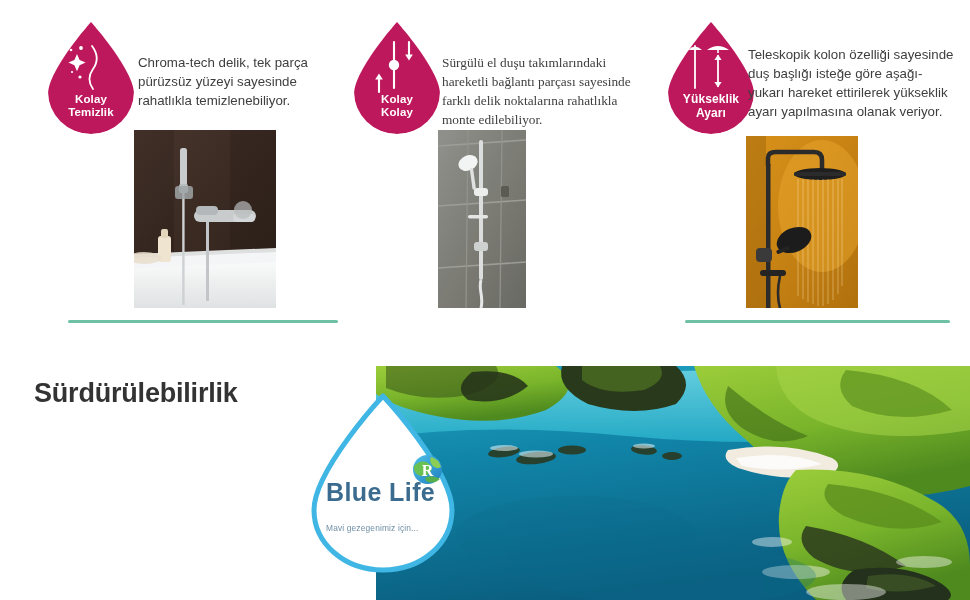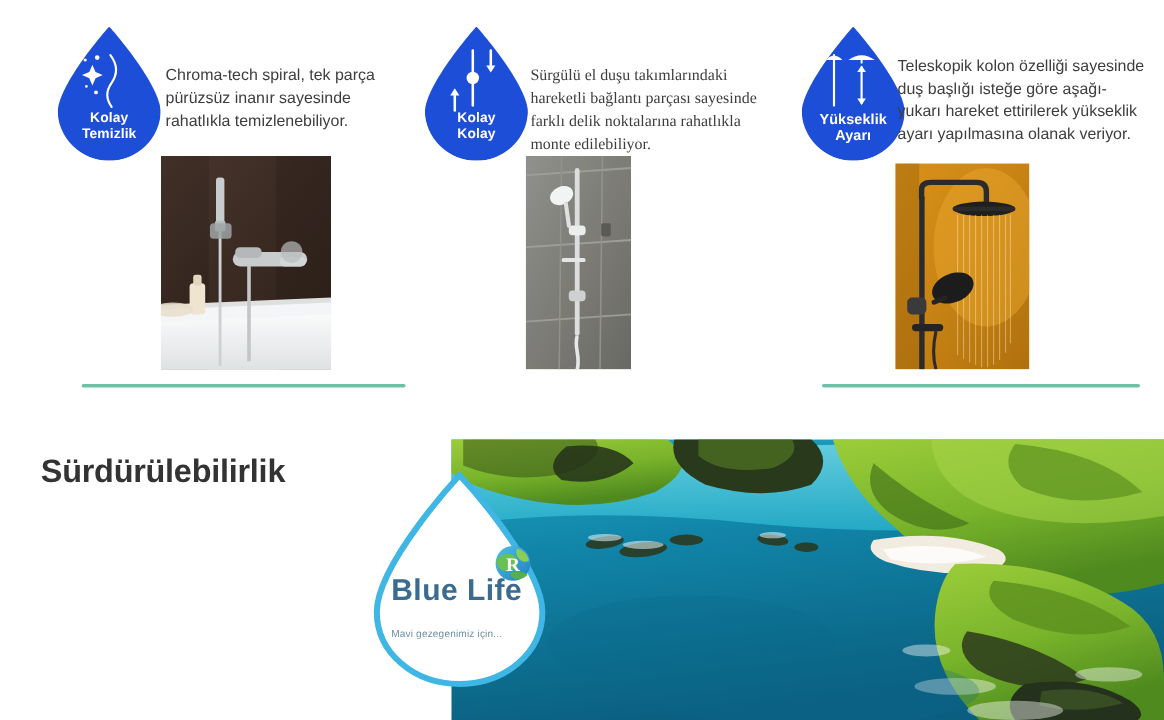--- a/index.html
+++ b/index.html
@@ -15,21 +15,21 @@
   .features { position:absolute; left:0; top:0; width:970px; height:340px; }
 
   .feature { position:absolute; top:18px; }
   .f1 { left:34px;  width:300px; }
   .f2 { left:340px; width:300px; }
   .f3 { left:654px; width:300px; }
 
   .drop {
     position:absolute; left:14px; top:4px;
     width:86px; height:112px;
-    background:#1d4ed8;
+    background:#be185d;
     border-radius:50% 50% 50% 50% / 62% 62% 38% 38%;
     clip-path: path("M43,0 C43,0 86,48 86,72 C86,94 67,112 43,112 C19,112 0,94 0,72 C0,48 43,0 43,0 Z");
   }
   .drop svg { position:absolute; left:0; top:0; }
   .drop-label {
     position:absolute; left:0; right:0; bottom:14px;
     text-align:center; color:#ffffff;
     font-size:11.5px; font-weight:bold; line-height:1.18;
     letter-spacing:.1px;
   }
@@ -107,21 +107,21 @@
           <circle cx="33" cy="26" r="1.9" fill="#ffffff"></circle>
           <circle cx="23" cy="28" r="1.3" fill="#ffffff"></circle>
           <circle cx="32" cy="55" r="1.6" fill="#ffffff"></circle>
           <circle cx="24" cy="50" r="1.1" fill="#ffffff"></circle>
         </svg>
         <div class="drop-label">
           <div>Kolay</div>
           <div>Temizlik</div>
         </div>
       </div>
-      <div class="f-body">Chroma-tech spiral, tek parça pürüzsüz inanır sayesinde rahatlıkla temizlenebiliyor.</div>
+      <div class="f-body">Chroma-tech delik, tek parça pürüzsüz yüzeyi sayesinde rahatlıkla temizlenebiliyor.</div>
       <div class="photo p1">
         <svg width="142" height="178" viewBox="0 0 142 178">
           <defs>
             <linearGradient id="wall1" x1="0" y1="0" x2="1" y2="1">
               <stop offset="0%" stop-color="#4a372e"></stop>
               <stop offset="45%" stop-color="#3b2b23"></stop>
               <stop offset="100%" stop-color="#2e211b"></stop>
             </linearGradient>
             <linearGradient id="tub1" x1="0" y1="0" x2="0" y2="1">
               <stop offset="0%" stop-color="#ffffff"></stop>

